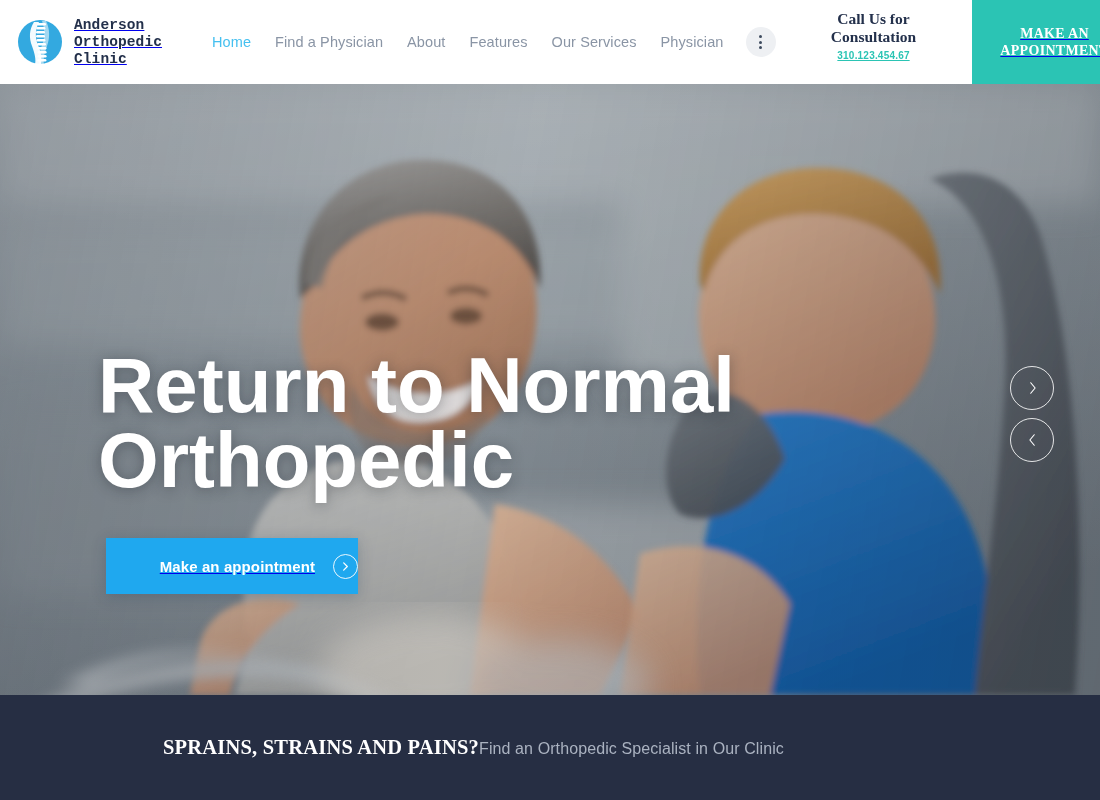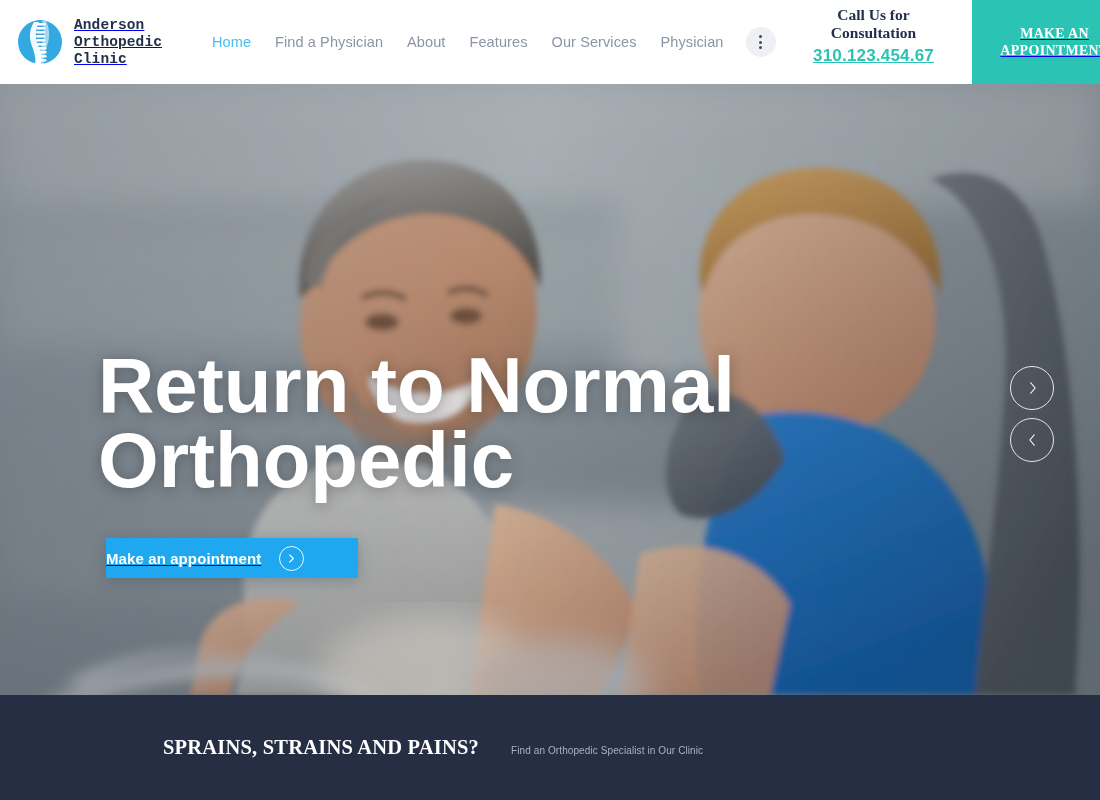--- a/index.html
+++ b/index.html
@@ -39,21 +39,21 @@
 
   .call-block {
     width:196px; flex:none; display:flex; flex-direction:column;
     align-items:center; justify-content:center; padding-bottom:13px;
   }
   .call-title {
     font-family:"Liberation Serif", serif; font-weight:bold;
     font-size:15.5px; line-height:18px; color:#23304b; text-align:center;
   }
   .call-phone {
-    margin-top:4px; font-size:17px; font-weight:bold;
+    margin-top:4px; font-size:10px; font-weight:bold;
     color:#2bc4b4; letter-spacing:.2px;
   }
 
   .appt-block {
     width:166px; flex:none; background:#2bc4b4;
     display:flex; align-items:center; justify-content:center;
   }
   .appt-block span {
     font-family:"Liberation Serif", serif; font-weight:bold; font-size:14px;
     line-height:17px; color:#ffffff; text-align:center; letter-spacing:.3px;
@@ -73,22 +73,22 @@
 
   .hero-inner { position:absolute; left:98px; top:0; height:100%; width:700px; }
   .hero-title {
     position:absolute; top:264px; left:0; width:680px;
     font-family:Liberation Sans, sans-serif; font-weight:bold;
     font-size:78px; line-height:75px; color:#ffffff;
     text-shadow:0 2px 14px rgba(20,25,35,.35);
   }
   .hero-cta {
     position:absolute; top:454px; left:8px;
-    width:252px; height:40px; background:#1fa8ef;
-    display:flex; align-items:center; justify-content:flex-start; gap:18px;
+    width:252px; height:56px; background:#1fa8ef;
+    display:flex; align-items:center; justify-content:flex-end; gap:18px;
     cursor:pointer; box-shadow:0 3px 14px rgba(10,40,70,.22);
   }
   .hero-cta .label { color:#fff; font-size:15px; font-weight:bold; letter-spacing:.1px; }
   .arrow-circle {
     width:25px; height:25px; border-radius:50%; border:1.5px solid rgba(255,255,255,.9);
     display:flex; align-items:center; justify-content:center; flex:none;
   }
   .arrow-circle svg { width:9px; height:9px; display:block; }
 
   .slider-nav { position:absolute; right:46px; top:282px; display:flex; flex-direction:column; gap:8px; }
@@ -101,21 +101,21 @@
   
   .bottombar {
     position:absolute; top:695px; left:0; width:1100px; height:105px;
     background:#262e43; display:flex; align-items:center;
   }
   .bb-text { margin-left:163px; display:flex; align-items:baseline; }
   .bb-strong {
     font-family:"Liberation Serif", serif; font-weight:bold; font-size:20.5px;
     color:#ffffff; letter-spacing:.2px;
   }
-  .bb-sub { font-size:10px; color:#aab2c0; letter-spacing:.1px;margin-left:32px; }
+  .bb-sub { font-size:16px; color:#aab2c0; letter-spacing:.1px; }
 </style>
 </head>
 <body>
 
 <div class="page">
 
   <header class="header">
 
     <a class="brand" href="#">
       <span class="logo-mark">

